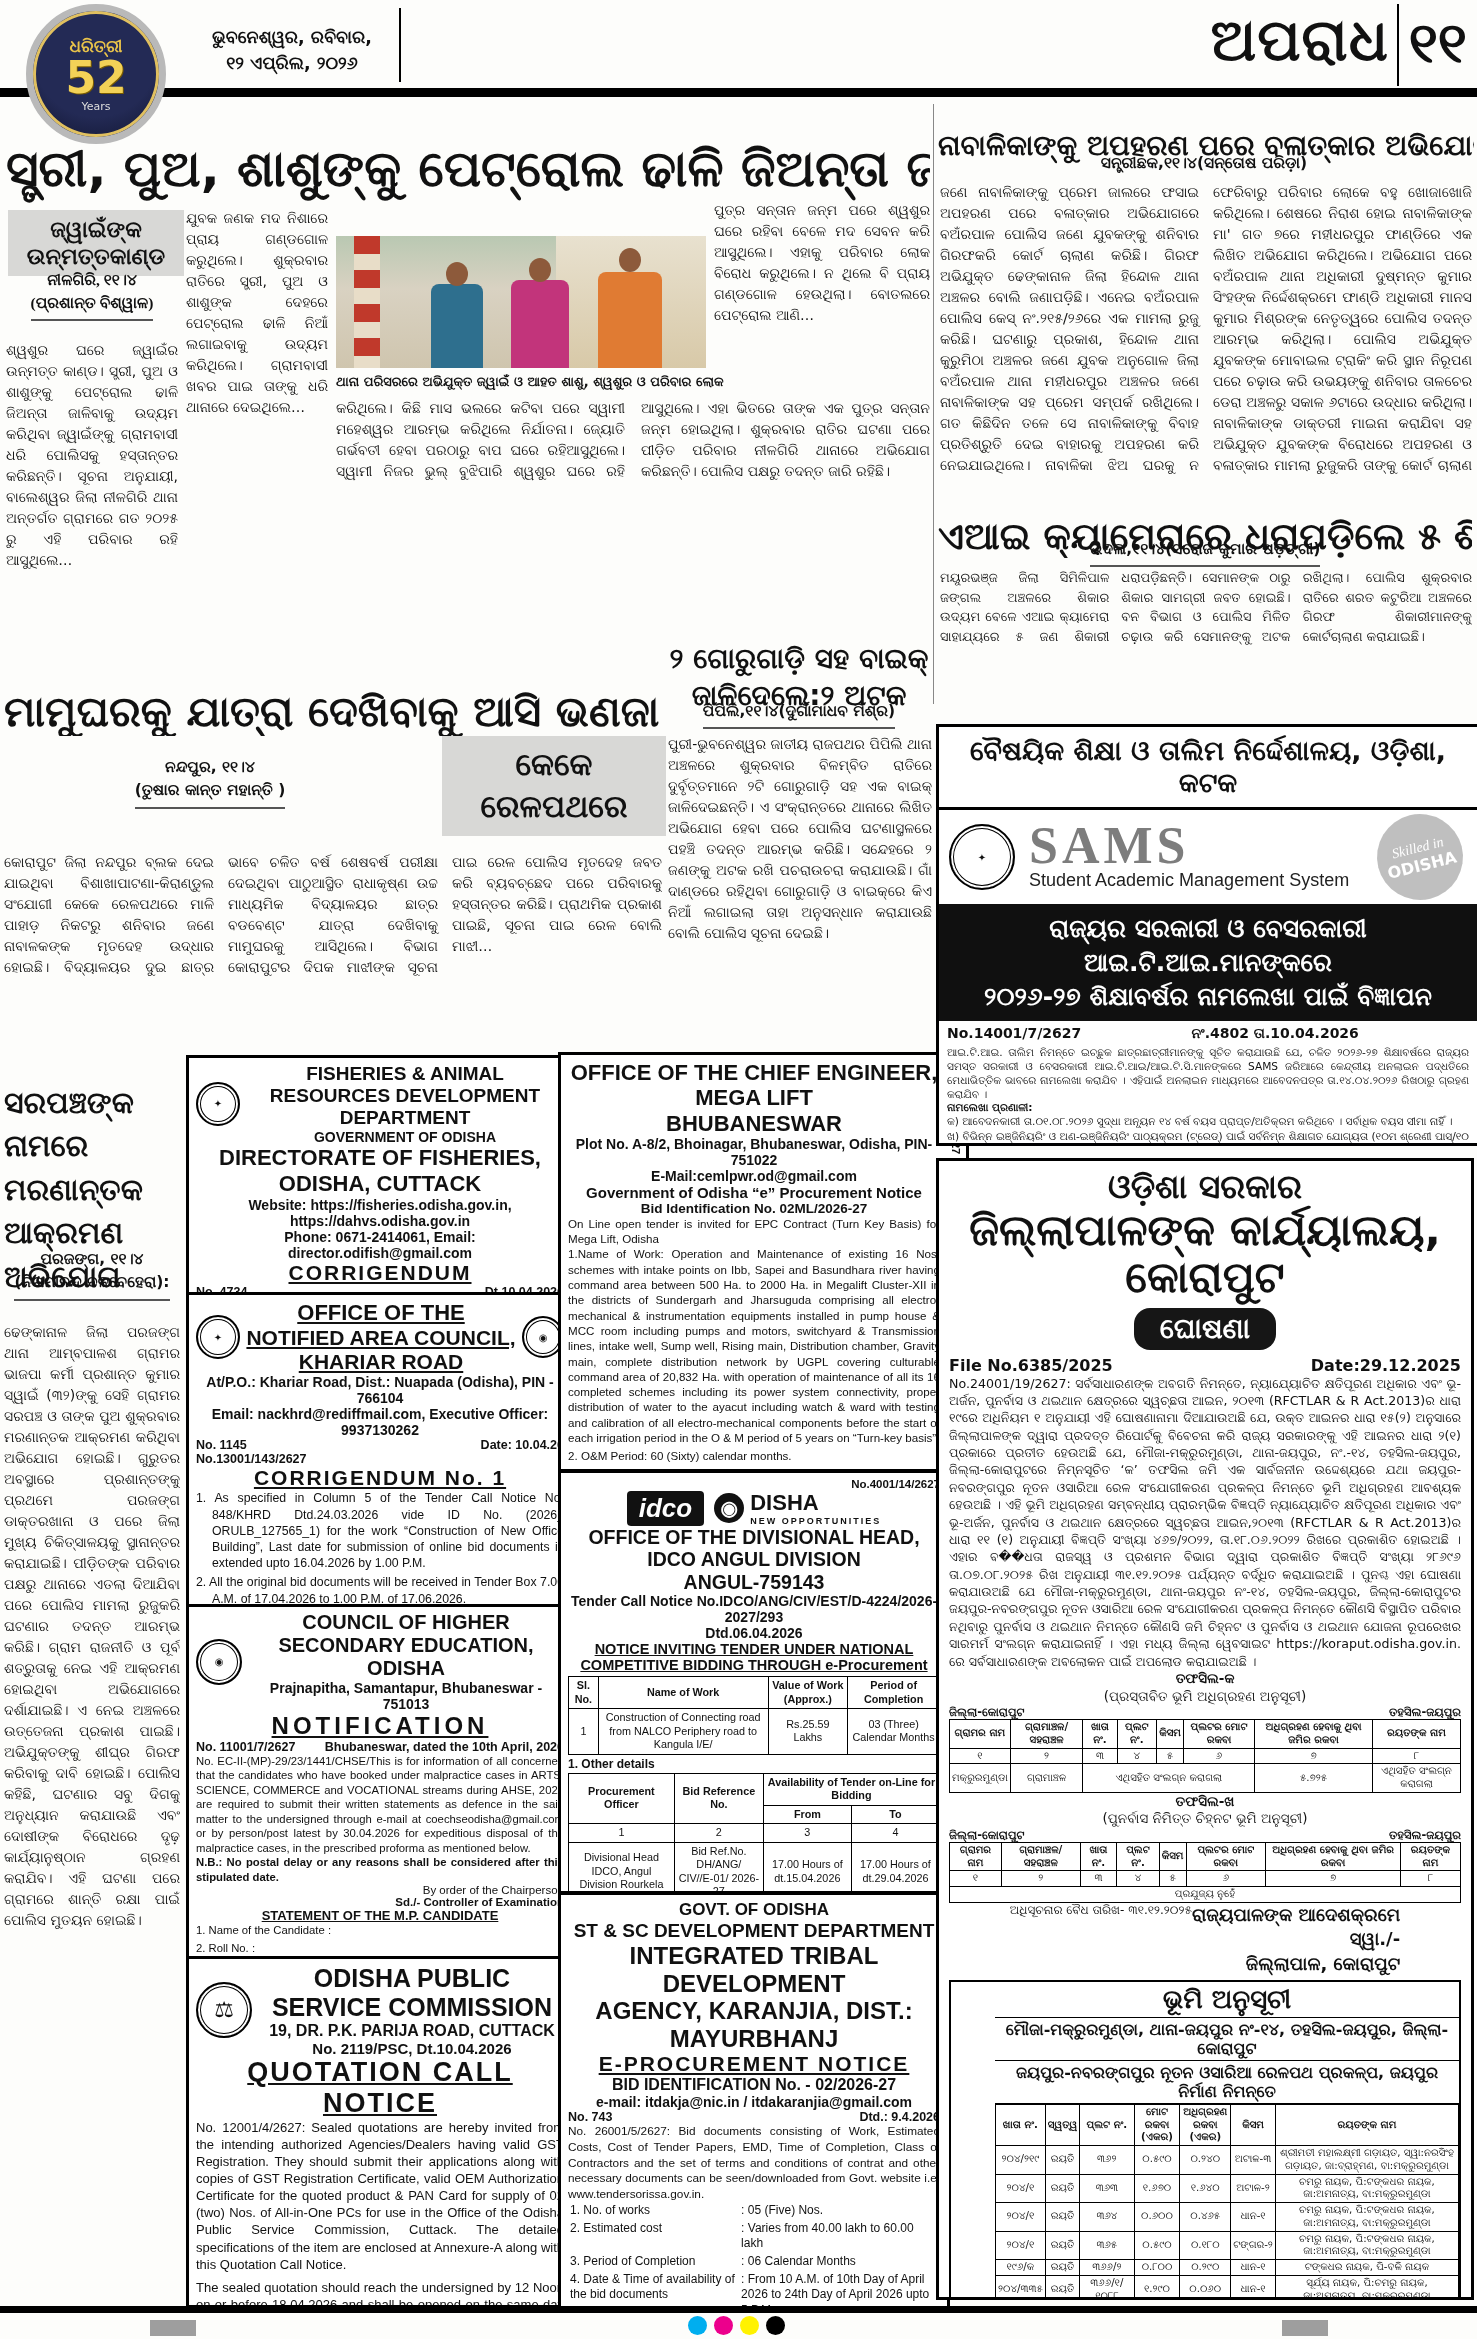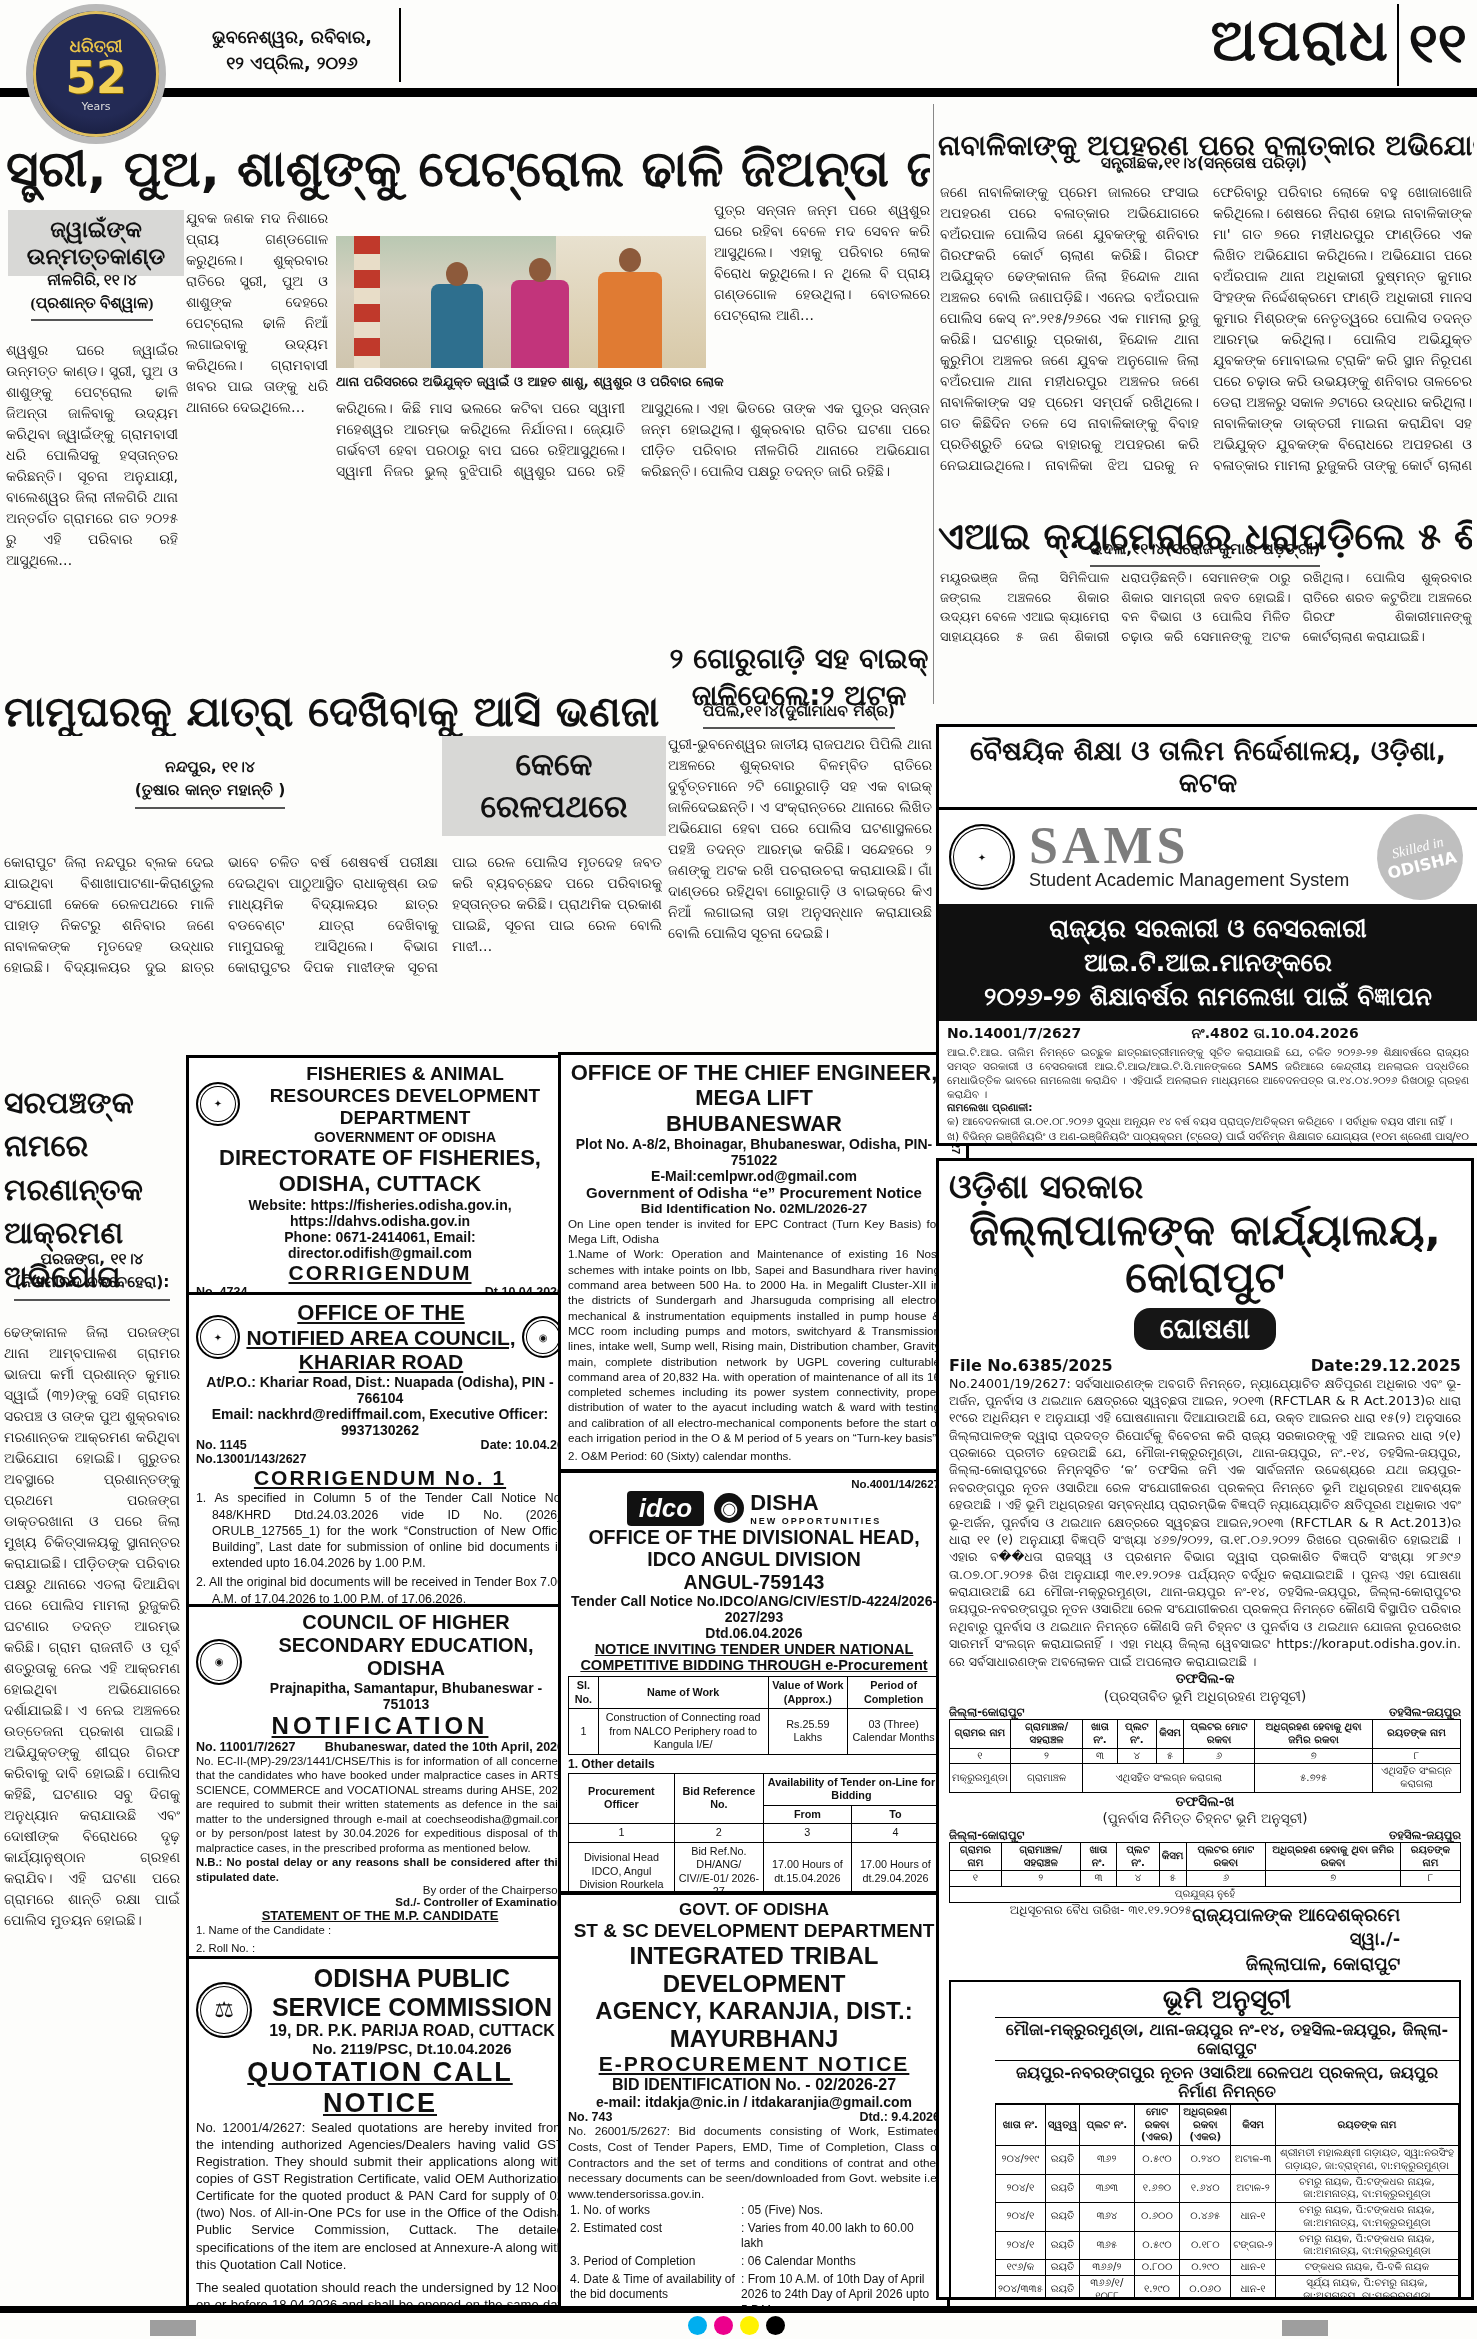--- a/index.html
+++ b/index.html
@@ -106,21 +106,21 @@
   .stamp .s1{font-style:italic;font-size:14px;font-family:"Liberation Serif",serif;}
   .stamp .s2{font-weight:bold;font-size:16px;}
   .sams-banner{background:#101010;color:#fff;font-size:25px;font-weight:bold;text-align:center;line-height:1.35;padding:8px 4px;}
   .sams-ref{display:flex;font-weight:bold;font-size:14px;padding:4px 8px;}
   .sams-ref .mid{margin:0 auto;}
   .sams-body{font-size:10.6px;line-height:1.3;text-align:justify;padding:0 8px;}
   .sams-list .list-item{padding-left:24px;text-indent:-24px;margin-bottom:1px;}
 
   
   .kor{left:936px;top:1158px;width:538px;height:1142px;border:3px solid #000;background:#fff;padding:6px 10px;box-sizing:border-box;}
-  .kor-t1{font-size:33px;font-weight:bold;text-align:left;}
+  .kor-t1{font-size:33px;font-weight:bold;text-align:center;}
   .kor-t2{font-size:43px;font-weight:bold;text-align:center;line-height:1.1;}
   .kor-badge{display:block;margin:6px auto;background:#161616;color:#fff;font-size:28px;font-weight:bold;
              padding:4px 26px;border-radius:16px;width:max-content;}
   .kor-row{display:flex;justify-content:space-between;font-weight:bold;font-size:16px;}
   .kor-body{font-size:12.6px;line-height:1.38;text-align:justify;}
   .kor-sec{font-size:13.5px;font-weight:bold;text-align:center;line-height:1.3;}
   .kor-lr{display:flex;justify-content:space-between;font-weight:bold;font-size:11.5px;}
   .kor table th,.kor table td{border:1px solid #000;font-size:10.2px;padding:1px 2px;text-align:center;line-height:1.25;}
   .kor-sign{text-align:right;font-size:18px;font-weight:bold;line-height:1.35;}
   .sched{border:2px solid #000;margin-top:4px;padding-left:44px;}

